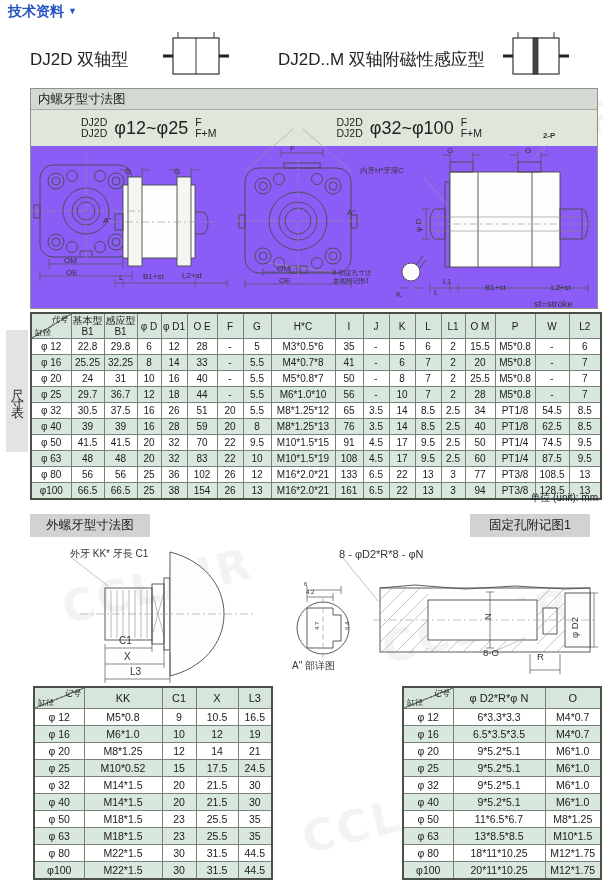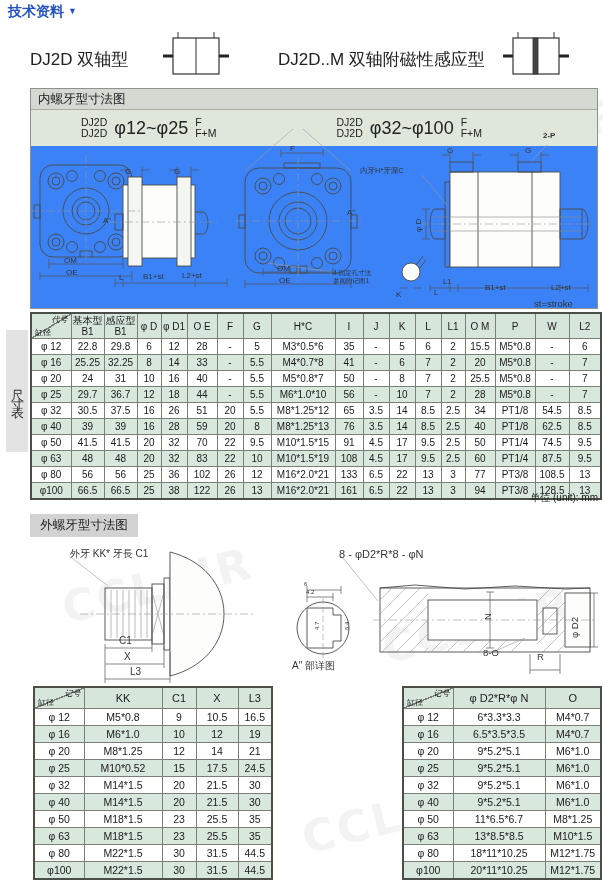--- a/index.html
+++ b/index.html
@@ -8,21 +8,21 @@
   .abs{position:absolute;}
   .wm{position:absolute;font-weight:bold;font-size:44px;letter-spacing:3px;
       color:rgba(110,120,115,0.09);transform:rotate(-14deg);pointer-events:none;
       font-family:"DejaVu Sans",sans-serif;}
   
   .toplink{position:absolute;left:8px;top:3px;font-size:14px;font-weight:bold;color:#2453c4;}
   .toplink .arr{font-size:9px;vertical-align:2px;}
   
   .ptitle{position:absolute;font-size:17px;color:#222;white-space:nowrap;}
   
-  .ibox{position:absolute;left:30px;top:88px;width:568px;height:221px;border:1px solid #8d938a;box-sizing:border-box;background:#3b82f6;}
+  .ibox{position:absolute;left:30px;top:88px;width:568px;height:221px;border:1px solid #8d938a;box-sizing:border-box;background:#8b5cf6;}
   .ibox .bar{height:20px;line-height:20px;background:#d4d9d1;border-bottom:1px solid #a8ada4;
              font-size:12.5px;color:#222;padding-left:7px;}
   .ibox .band{height:36px;background:#dfe7db;display:flex;align-items:center;}
   .vgrp{display:flex;align-items:center;gap:7px;font-size:10.5px;color:#222;}
   .vgrp .stack{display:flex;flex-direction:column;line-height:11px;}
   .vgrp .rng{font-size:18px;}
   
   .secbox{position:absolute;height:23px;line-height:23px;background:#d2d2d2;color:#222;
           font-size:12.5px;text-align:center;}
   
@@ -512,39 +512,40 @@
           <td>PT3/8</td>
           <td>108.5</td>
           <td>13</td>
         </tr>
         <tr class="g">
           <td>φ100</td>
           <td>66.5</td>
           <td>66.5</td>
           <td>25</td>
           <td>38</td>
-          <td>122</td>
+          <td>154</td>
           <td>26</td>
           <td>13</td>
           <td>M16*2.0*21</td>
           <td>161</td>
           <td>6.5</td>
           <td>22</td>
           <td>13</td>
           <td>3</td>
           <td>94</td>
           <td>PT3/8</td>
           <td>128.5</td>
           <td>13</td>
         </tr>
       </tbody>
   </table>
   <div class="unit">单位 (unit): mm</div>
 
-  <div class="secbox" style="left:30px;top:514px;width:108px;">外螺牙型寸法图</div>
+  <div class="secbox" style="left:30px;top:514px;width:120px;">外螺牙型寸法图</div>
+  <div class="secbox" style="left:470px;top:514px;width:120px;">固定孔附记图1</div>
 
   <svg class="abs" style="left:50px;top:548px;" width="230" height="135" viewBox="0 0 230 135">
     <g stroke="#4a4a4a" stroke-width="0.9" fill="none">
       <rect x="55" y="40" width="47" height="52"></rect>
       <line x1="61" y1="42" x2="61" y2="90" class="thin"></line>
         <line x1="67" y1="42" x2="67" y2="90" class="thin"></line>
       <line x1="73" y1="42" x2="73" y2="90" class="thin"></line>
         <line x1="79" y1="42" x2="79" y2="90" class="thin"></line>
       <line x1="85" y1="42" x2="85" y2="90" class="thin"></line>
         <line x1="91" y1="42" x2="91" y2="90" class="thin"></line>

